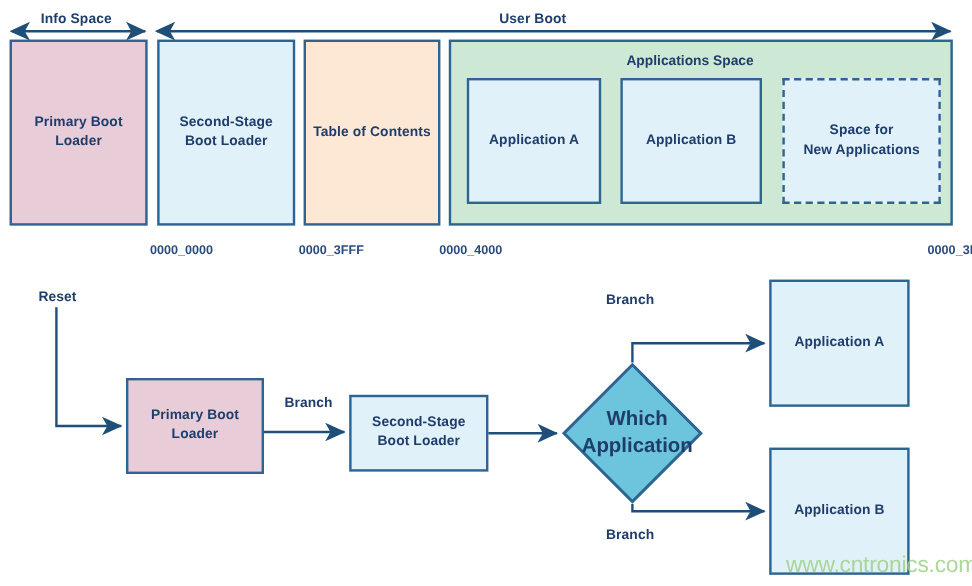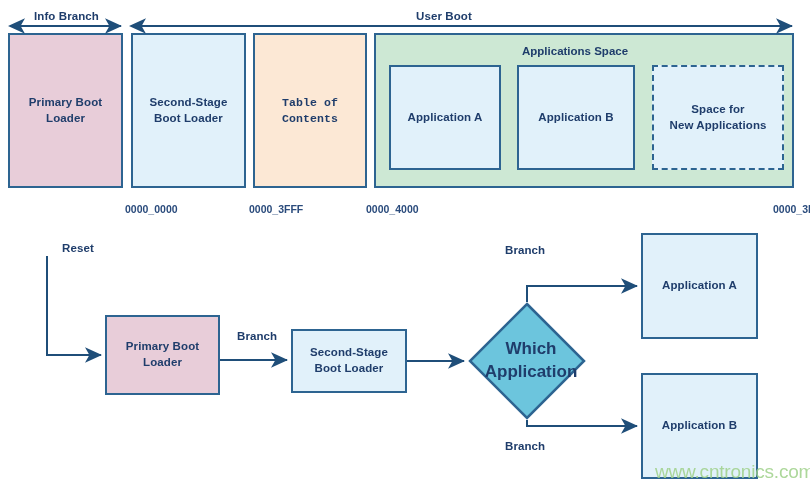--- a/index.html
+++ b/index.html
@@ -26,21 +26,21 @@
     justify-content: center;
     text-align: center;
     color: #1f3d6b;
     font-size: 11.5px;
     font-weight: bold;
     line-height: 1.35;
     letter-spacing: 0.1px;
   }
   .fill-pink   { background: #e8cdd9; border-color: #2d6491; }
   .fill-blue   { background: #e1f1fa; border-color: #2d6491; }
-  .fill-orange { background: #fce8d5; border-color: #2d6491; font-family: Liberation Mono, monospace; }
+  .fill-orange { background: #fce8d5; border-color: #2d6491; }
   .fill-green  { background: #cde8d4; border-color: #2d6491; }
 
   .dashed { border-style: dashed; background: #e1f1fa; }
 
   .label {
     position: absolute;
     color: #1f3d6b;
     font-size: 11.5px;
     font-weight: bold;
     white-space: nowrap;
@@ -92,21 +92,21 @@
     font-size: 17px;
     font-weight: bold;
     line-height: 1.35;
   }
 </style>
 </head>
 <body>
 
 <div id="canvas">
 
-  <div class="label" style="left:34px; top:10px;">Info Branch</div>
+  <div class="label" style="left:34px; top:10px;">Info Space</div>
 
   <div class="label" style="left:416px; top:10px;">User Boot</div>
 
   <div class="box fill-pink" style="left:8px; top:33px; width:115px; height:155px;">
     <span style="white-space:pre-line;">Primary Boot
 Loader</span>
   </div>
 
   <div class="box fill-blue" style="left:131px; top:33px; width:115px; height:155px;">
     <span style="white-space:pre-line;">Second-Stage
@@ -133,21 +133,21 @@
   <div class="box dashed" style="left:652px; top:65px; width:132px; height:105px;">
     <span style="white-space:pre-line;">Space for
 New Applications</span>
   </div>
 
   <div class="addr" style="left:97px; top:203px;">0000_0000</div>
   <div class="addr" style="left:221px; top:203px;">0000_3FFF</div>
   <div class="addr" style="left:338px; top:203px;">0000_4000</div>
   <div class="addr" style="left:745px; top:203px;">0000_3FFF</div>
 
-  <div class="label" style="left:32px; top:242px;margin-left:30px;">Reset</div>
+  <div class="label" style="left:32px; top:242px;">Reset</div>
 
   <div class="box fill-pink" style="left:105px; top:315px; width:115px; height:80px;">
     <span style="white-space:pre-line;">Primary Boot
 Loader</span>
   </div>
 
   <div class="label" style="left:237px; top:330px;">Branch</div>
 
   <div class="box fill-blue" style="left:291px; top:329px; width:116px; height:64px;">
     <span style="white-space:pre-line;">Second-Stage

